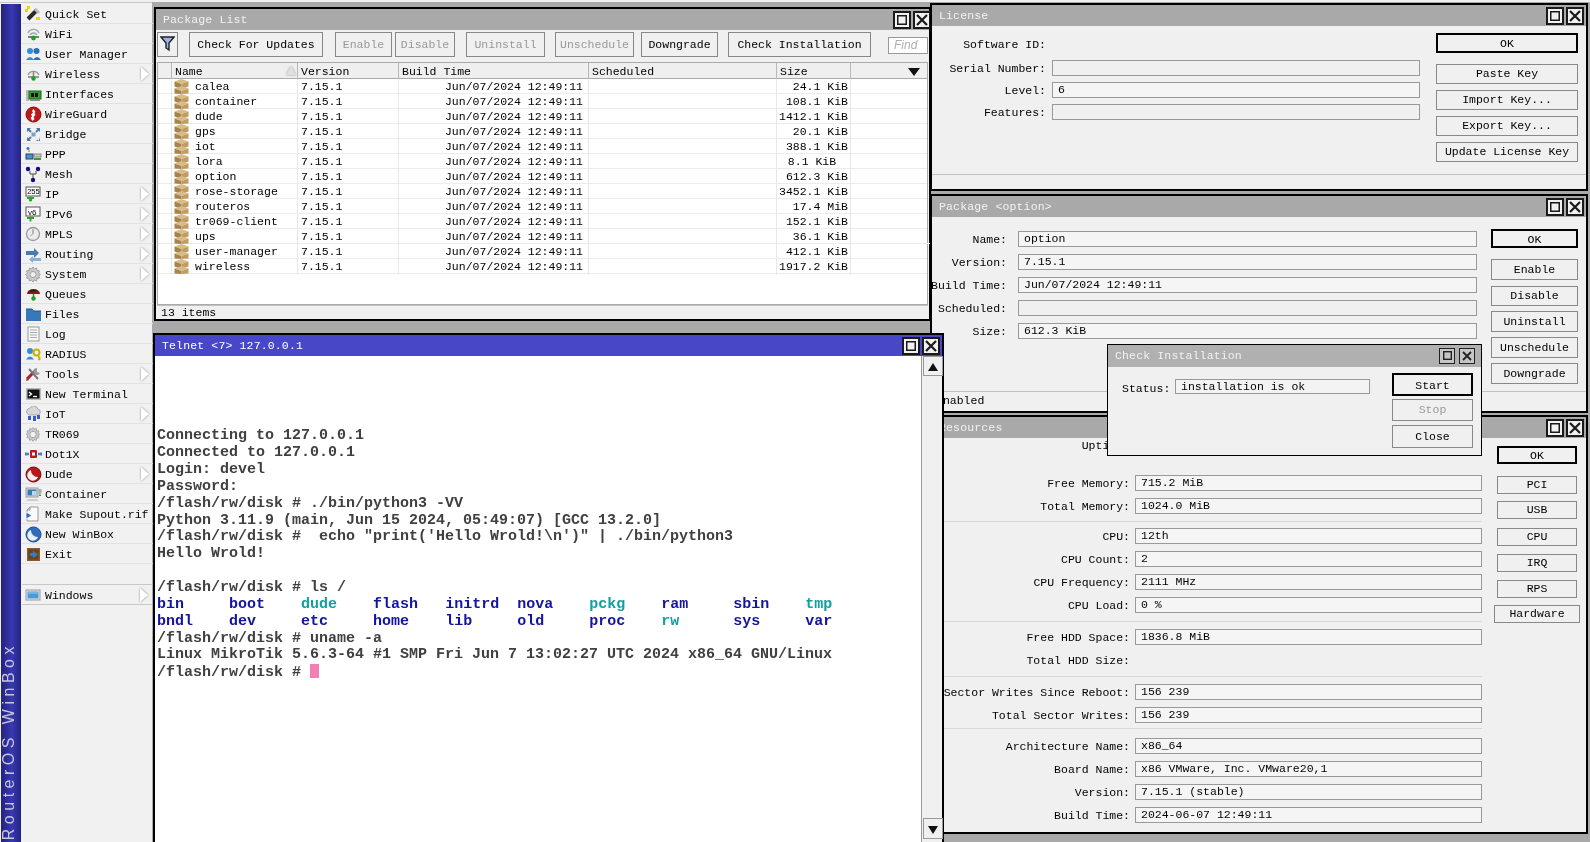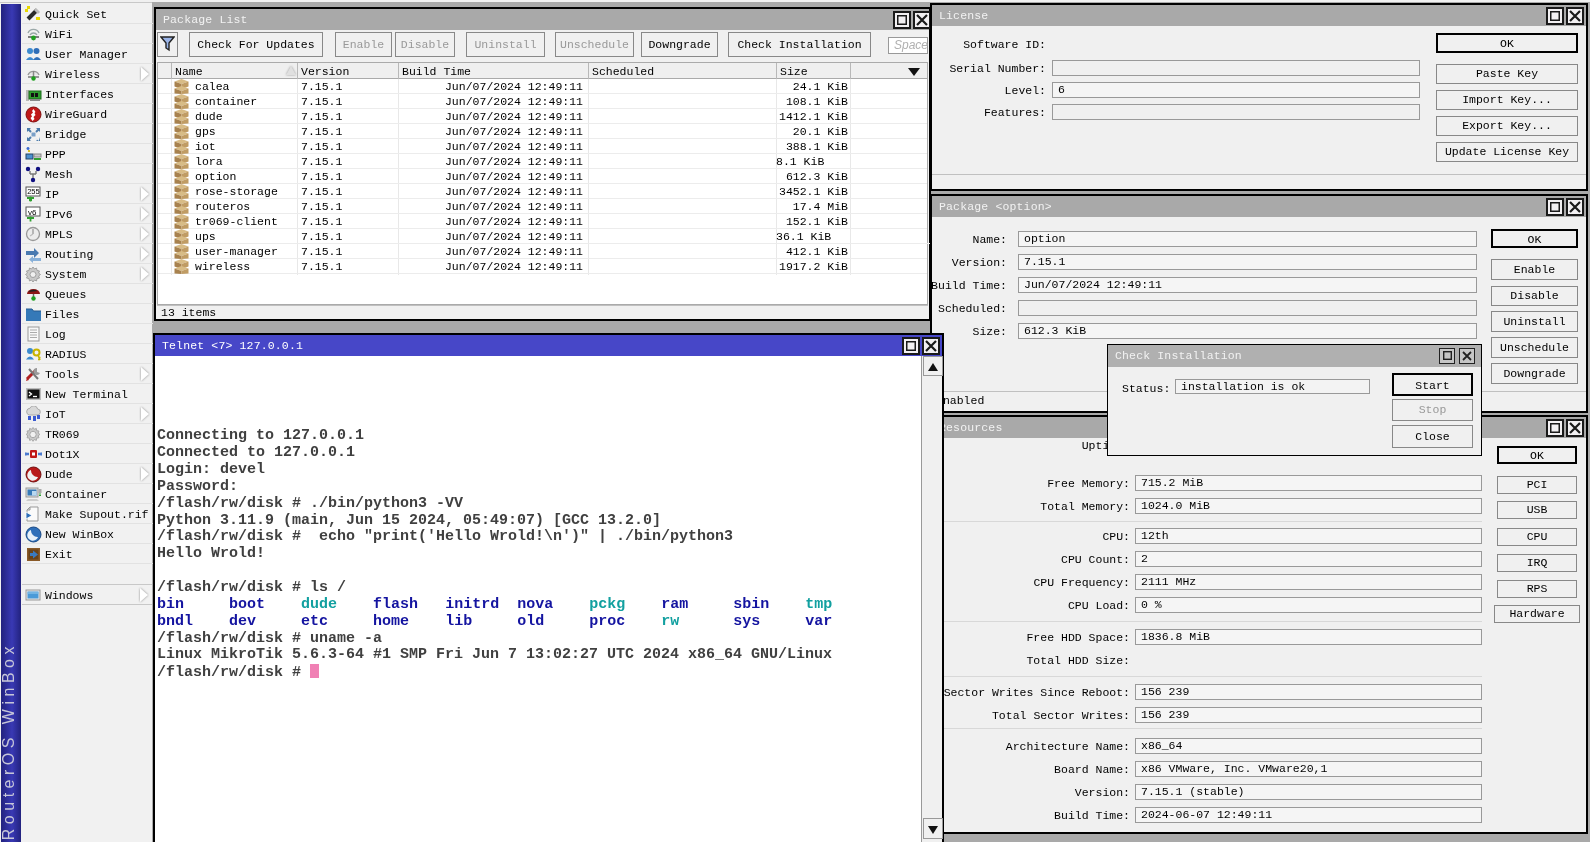--- a/index.html
+++ b/index.html
@@ -309,21 +309,21 @@
 <div class="btn" style="left:1px;top:23px;width:21px;height:25px;line-height:23px;font-size:11.5px"><svg width="15" height="16" viewBox="0 0 15 16" style="margin-top:3px">
         <path d="M1 1 h13 l-5 6 v7 l-3 -2 v-5 z" fill="#9ab4e8" stroke="#222" stroke-width="1.4"></path>
       </svg></div>
 <div class="btn" style="left:33px;top:23px;width:134px;height:25px;line-height:23px;font-size:11.5px">Check For Updates</div>
 <div class="btn dis" style="left:179px;top:23px;width:57px;height:25px;line-height:23px;font-size:11.5px">Enable</div>
 <div class="btn dis" style="left:239px;top:23px;width:60px;height:25px;line-height:23px;font-size:11.5px">Disable</div>
 <div class="btn dis" style="left:310px;top:23px;width:79px;height:25px;line-height:23px;font-size:11.5px">Uninstall</div>
 <div class="btn dis" style="left:399px;top:23px;width:79px;height:25px;line-height:23px;font-size:11.5px">Unschedule</div>
 <div class="btn" style="left:485px;top:23px;width:77px;height:25px;line-height:23px;font-size:11.5px">Downgrade</div>
 <div class="btn" style="left:572px;top:23px;width:143px;height:25px;line-height:23px;font-size:11.5px">Check Installation</div>
-<div class="abs" style="left:732px;top:28px;width:40px;height:17px;background:#fff;border:1px solid #999;color:#b0b0b0;font-style:italic;font-family:'Liberation Sans',sans-serif;font-size:12px;padding-left:5px;line-height:15px">Space</div>
+<div class="abs" style="left:732px;top:28px;width:40px;height:17px;background:#fff;border:1px solid #999;color:#b0b0b0;font-style:italic;font-family:'Liberation Sans',sans-serif;font-size:12px;padding-left:5px;line-height:15px">Find</div>
 <div class="abs" style="left:1px;top:53px;width:771px;height:243px;background:#fff;border:1px solid #aaa">
 <div class="abs" style="left:0;top:0;width:769px;height:16px;background:#efefef;border-bottom:1px solid #aaa"></div>
 <div class="abs" style="left:13px;top:0;width:1px;height:16px;background:#b8b8b8"></div>
 <div class="abs" style="left:13px;top:16px;width:1px;height:196px;background:#e8e8e8"></div>
 <div class="abs" style="left:139px;top:0;width:1px;height:16px;background:#b8b8b8"></div>
 <div class="abs" style="left:139px;top:16px;width:1px;height:196px;background:#e8e8e8"></div>
 <div class="abs" style="left:240px;top:0;width:1px;height:16px;background:#b8b8b8"></div>
 <div class="abs" style="left:240px;top:16px;width:1px;height:196px;background:#e8e8e8"></div>
 <div class="abs" style="left:430px;top:0;width:1px;height:16px;background:#b8b8b8"></div>
 <div class="abs" style="left:430px;top:16px;width:1px;height:196px;background:#e8e8e8"></div>
@@ -413,21 +413,21 @@
             <path d="M7.5 0 L14.5 2.5 7.5 5 0.5 2.5z" fill="#d8bc86"></path>
             <path d="M0.5 2.5 L7.5 5 v5 L0.5 7.5z" fill="#a8824e"></path>
             <path d="M7.5 5 L14.5 2.5 v5 L7.5 10z" fill="#c09c64"></path>
             <path d="M7.5 7 L14.5 9.5 7.5 12 0.5 9.5z" fill="#d8bc86"></path>
             <path d="M0.5 9.5 L7.5 12 v3 L0.5 14.5z" fill="#a8824e"></path>
             <path d="M7.5 12 L14.5 9.5 v5 L7.5 15z" fill="#c09c64"></path>
           </svg></span>
         <span class="abs" style="left:37px;top:0;line-height:15px">lora</span>
         <span class="abs" style="left:143px;top:0;line-height:15px">7.15.1</span>
         <span class="abs" style="left:240px;top:0;width:185px;text-align:right;line-height:15px">Jun/07/2024 12:49:11</span>
-        <span class="abs" style="left:618px;top:0;width:72px;text-align:left;line-height:15px">8.1 KiB</span>
+        <span class="abs" style="left:618px;top:0;width:72px;text-align:center;line-height:15px">8.1 KiB</span>
       </div>
 <div class="abs" style="left:0;top:106px;width:769px;height:15px;border-bottom:1px solid #ececec">
         <span class="abs" style="left:16px;top:0"><svg width="15" height="15" viewBox="0 0 15 15">
             <path d="M7.5 0 L14.5 2.5 7.5 5 0.5 2.5z" fill="#d8bc86"></path>
             <path d="M0.5 2.5 L7.5 5 v5 L0.5 7.5z" fill="#a8824e"></path>
             <path d="M7.5 5 L14.5 2.5 v5 L7.5 10z" fill="#c09c64"></path>
             <path d="M7.5 7 L14.5 9.5 7.5 12 0.5 9.5z" fill="#d8bc86"></path>
             <path d="M0.5 9.5 L7.5 12 v3 L0.5 14.5z" fill="#a8824e"></path>
             <path d="M7.5 12 L14.5 9.5 v5 L7.5 15z" fill="#c09c64"></path>
           </svg></span>
@@ -483,21 +483,21 @@
             <path d="M7.5 0 L14.5 2.5 7.5 5 0.5 2.5z" fill="#d8bc86"></path>
             <path d="M0.5 2.5 L7.5 5 v5 L0.5 7.5z" fill="#a8824e"></path>
             <path d="M7.5 5 L14.5 2.5 v5 L7.5 10z" fill="#c09c64"></path>
             <path d="M7.5 7 L14.5 9.5 7.5 12 0.5 9.5z" fill="#d8bc86"></path>
             <path d="M0.5 9.5 L7.5 12 v3 L0.5 14.5z" fill="#a8824e"></path>
             <path d="M7.5 12 L14.5 9.5 v5 L7.5 15z" fill="#c09c64"></path>
           </svg></span>
         <span class="abs" style="left:37px;top:0;line-height:15px">ups</span>
         <span class="abs" style="left:143px;top:0;line-height:15px">7.15.1</span>
         <span class="abs" style="left:240px;top:0;width:185px;text-align:right;line-height:15px">Jun/07/2024 12:49:11</span>
-        <span class="abs" style="left:618px;top:0;width:72px;line-height:15px">36.1 KiB</span>
+        <span class="abs" style="left:618px;top:0;width:72px;text-align:right;line-height:15px">36.1 KiB</span>
       </div>
 <div class="abs" style="left:0;top:181px;width:769px;height:15px;border-bottom:1px solid #ececec">
         <span class="abs" style="left:16px;top:0"><svg width="15" height="15" viewBox="0 0 15 15">
             <path d="M7.5 0 L14.5 2.5 7.5 5 0.5 2.5z" fill="#d8bc86"></path>
             <path d="M0.5 2.5 L7.5 5 v5 L0.5 7.5z" fill="#a8824e"></path>
             <path d="M7.5 5 L14.5 2.5 v5 L7.5 10z" fill="#c09c64"></path>
             <path d="M7.5 7 L14.5 9.5 7.5 12 0.5 9.5z" fill="#d8bc86"></path>
             <path d="M0.5 9.5 L7.5 12 v3 L0.5 14.5z" fill="#a8824e"></path>
             <path d="M7.5 12 L14.5 9.5 v5 L7.5 15z" fill="#c09c64"></path>
           </svg></span>

